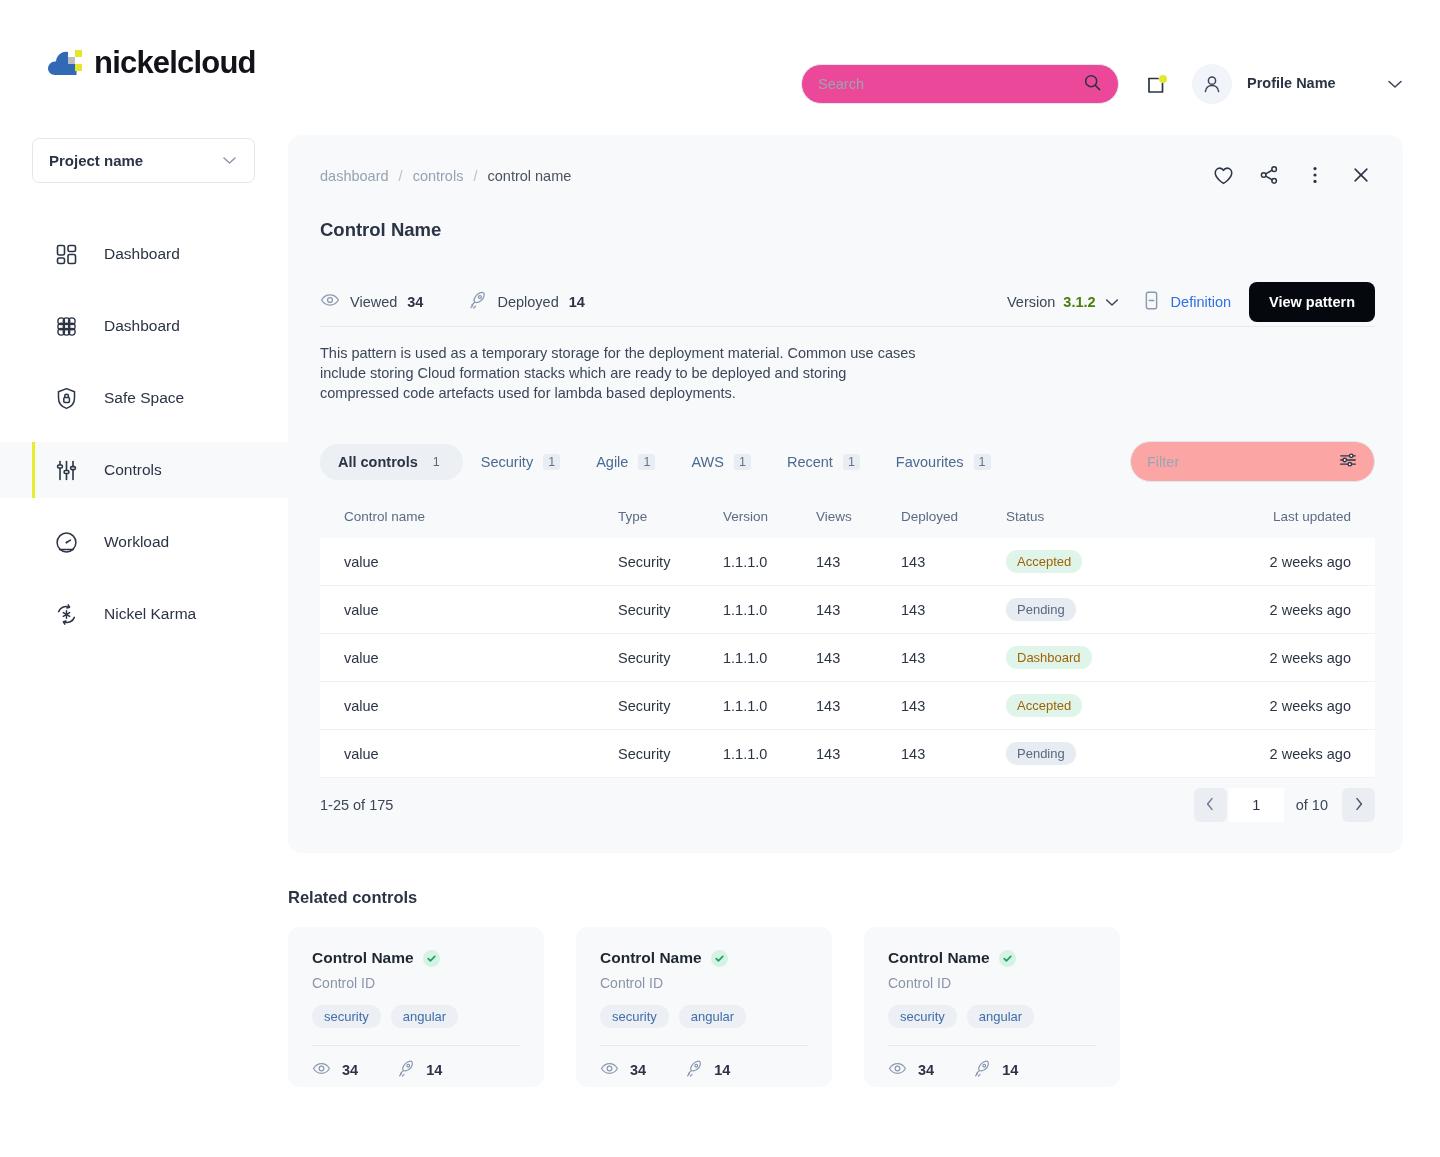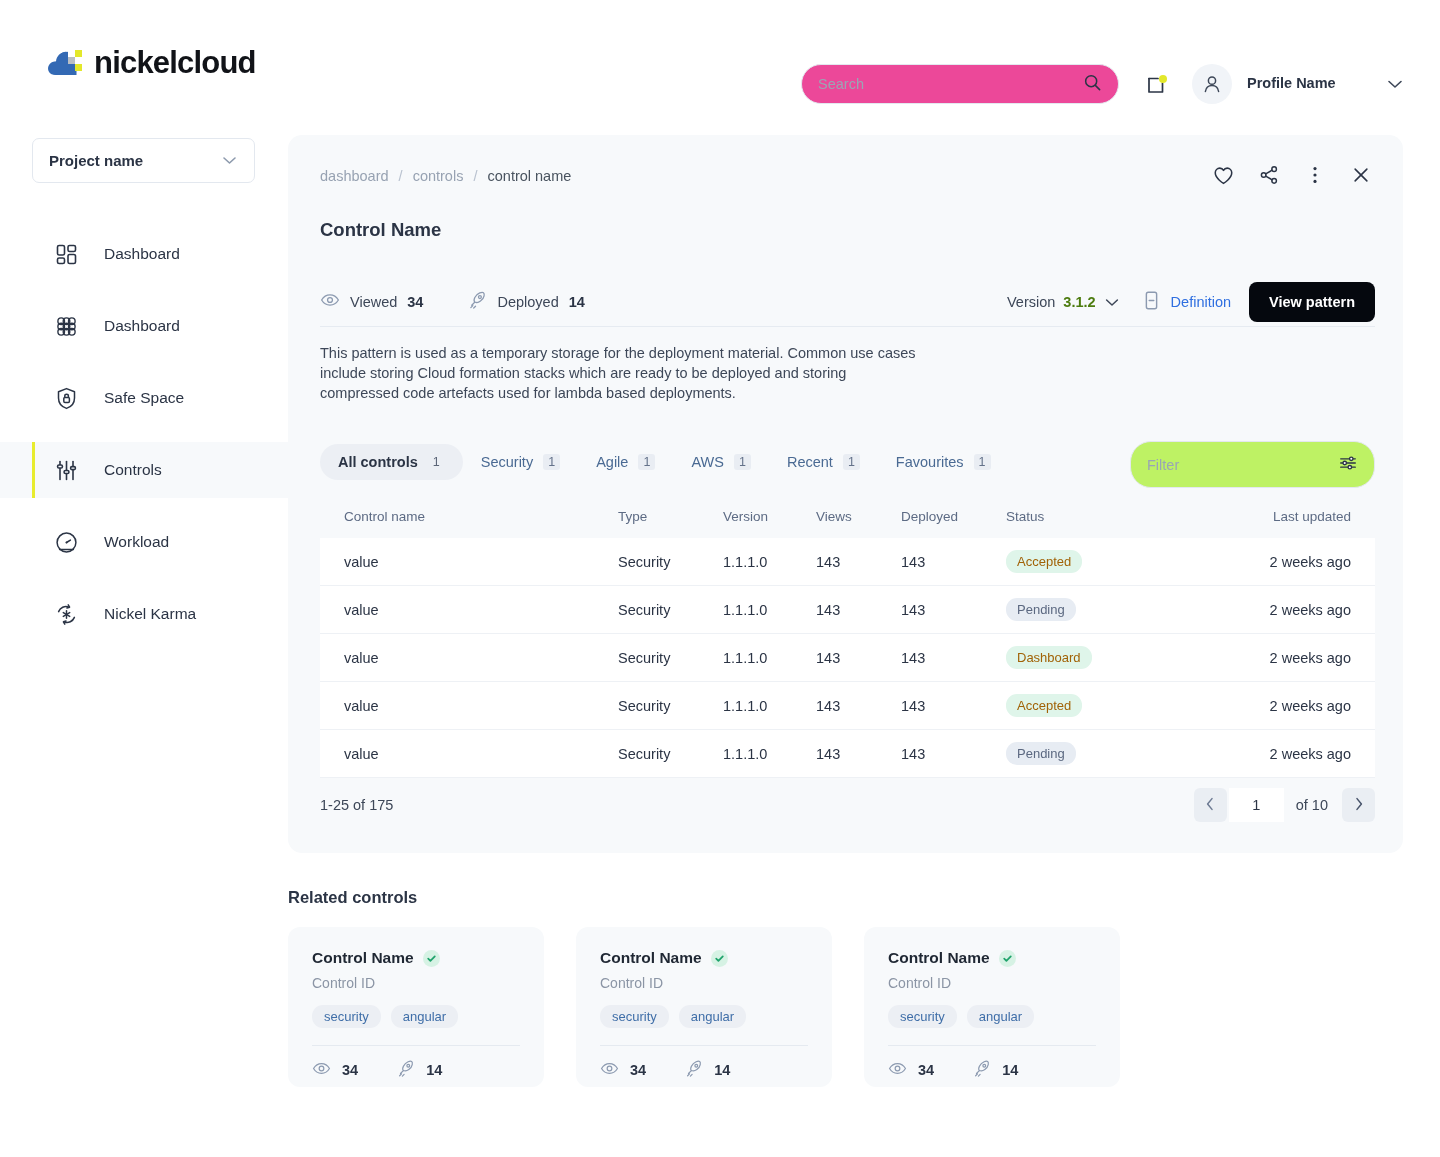--- a/index.html
+++ b/index.html
@@ -148,22 +148,22 @@
   .tab .tab-count {
     font-size: 12.5px; color: #64728a; background: #e9edf3;
     border-radius: 3px; padding: 1px 5px; min-width: 17px; text-align: center;
   }
   .tab.active { background: #eceff4; }
   .tab.active .tab-label { color: #2b3445; font-weight: bold; }
   .tab.active .tab-count { background: transparent; color: #5c6678; }
 
   .filter-box {
     position: absolute; right: 0; top: 0;
-    width: 245px; height: 47px;
-    border: 1px solid #e3e8ef; border-radius: 21px; background: #bef264;
+    width: 245px; height: 41px;
+    border: 1px solid #e3e8ef; border-radius: 21px; background: #fca5a5;
     display: flex; align-items: center; padding: 0 16px;
   }
   .filter-box input {
     flex: 1; border: none; outline: none; background: transparent;
     font-family: "Liberation Sans", sans-serif; font-size: 14.5px; color: #2b3445;
   }
   .filter-box input::placeholder { color: #9aa5b5; }
 
   
   .table { position: absolute; left: 32px; top: 360px; width: 1055px; }

